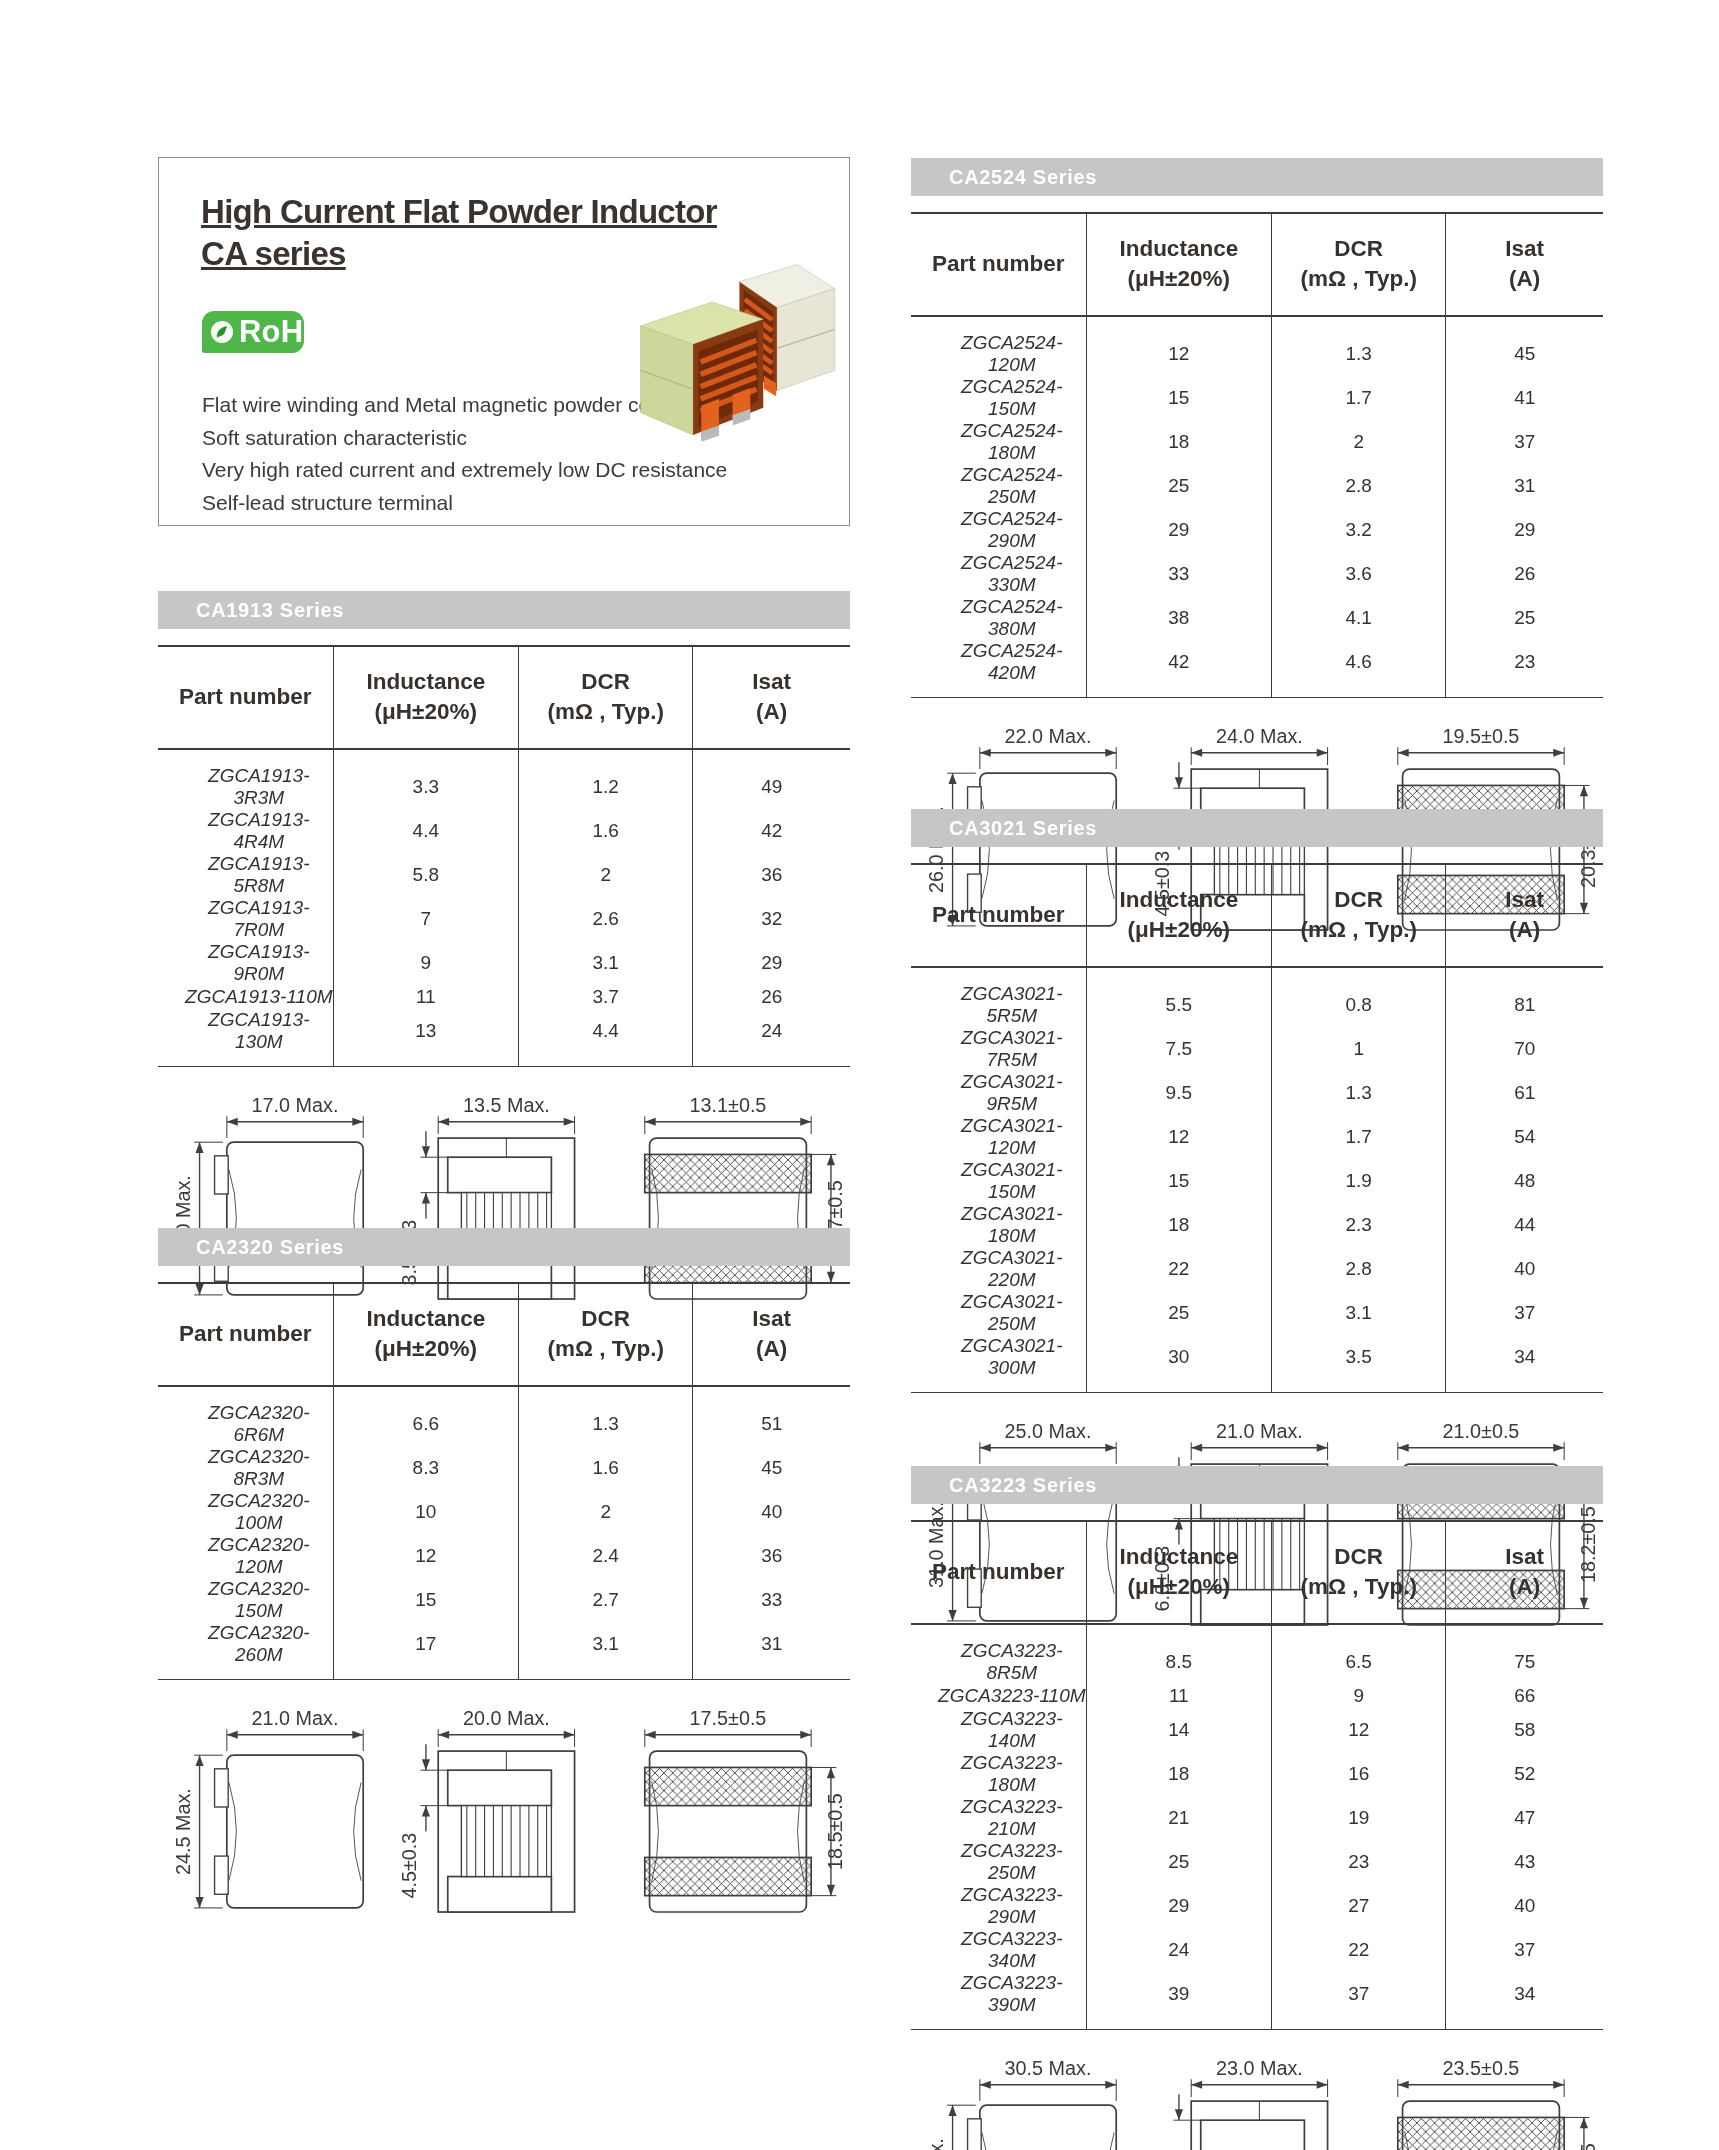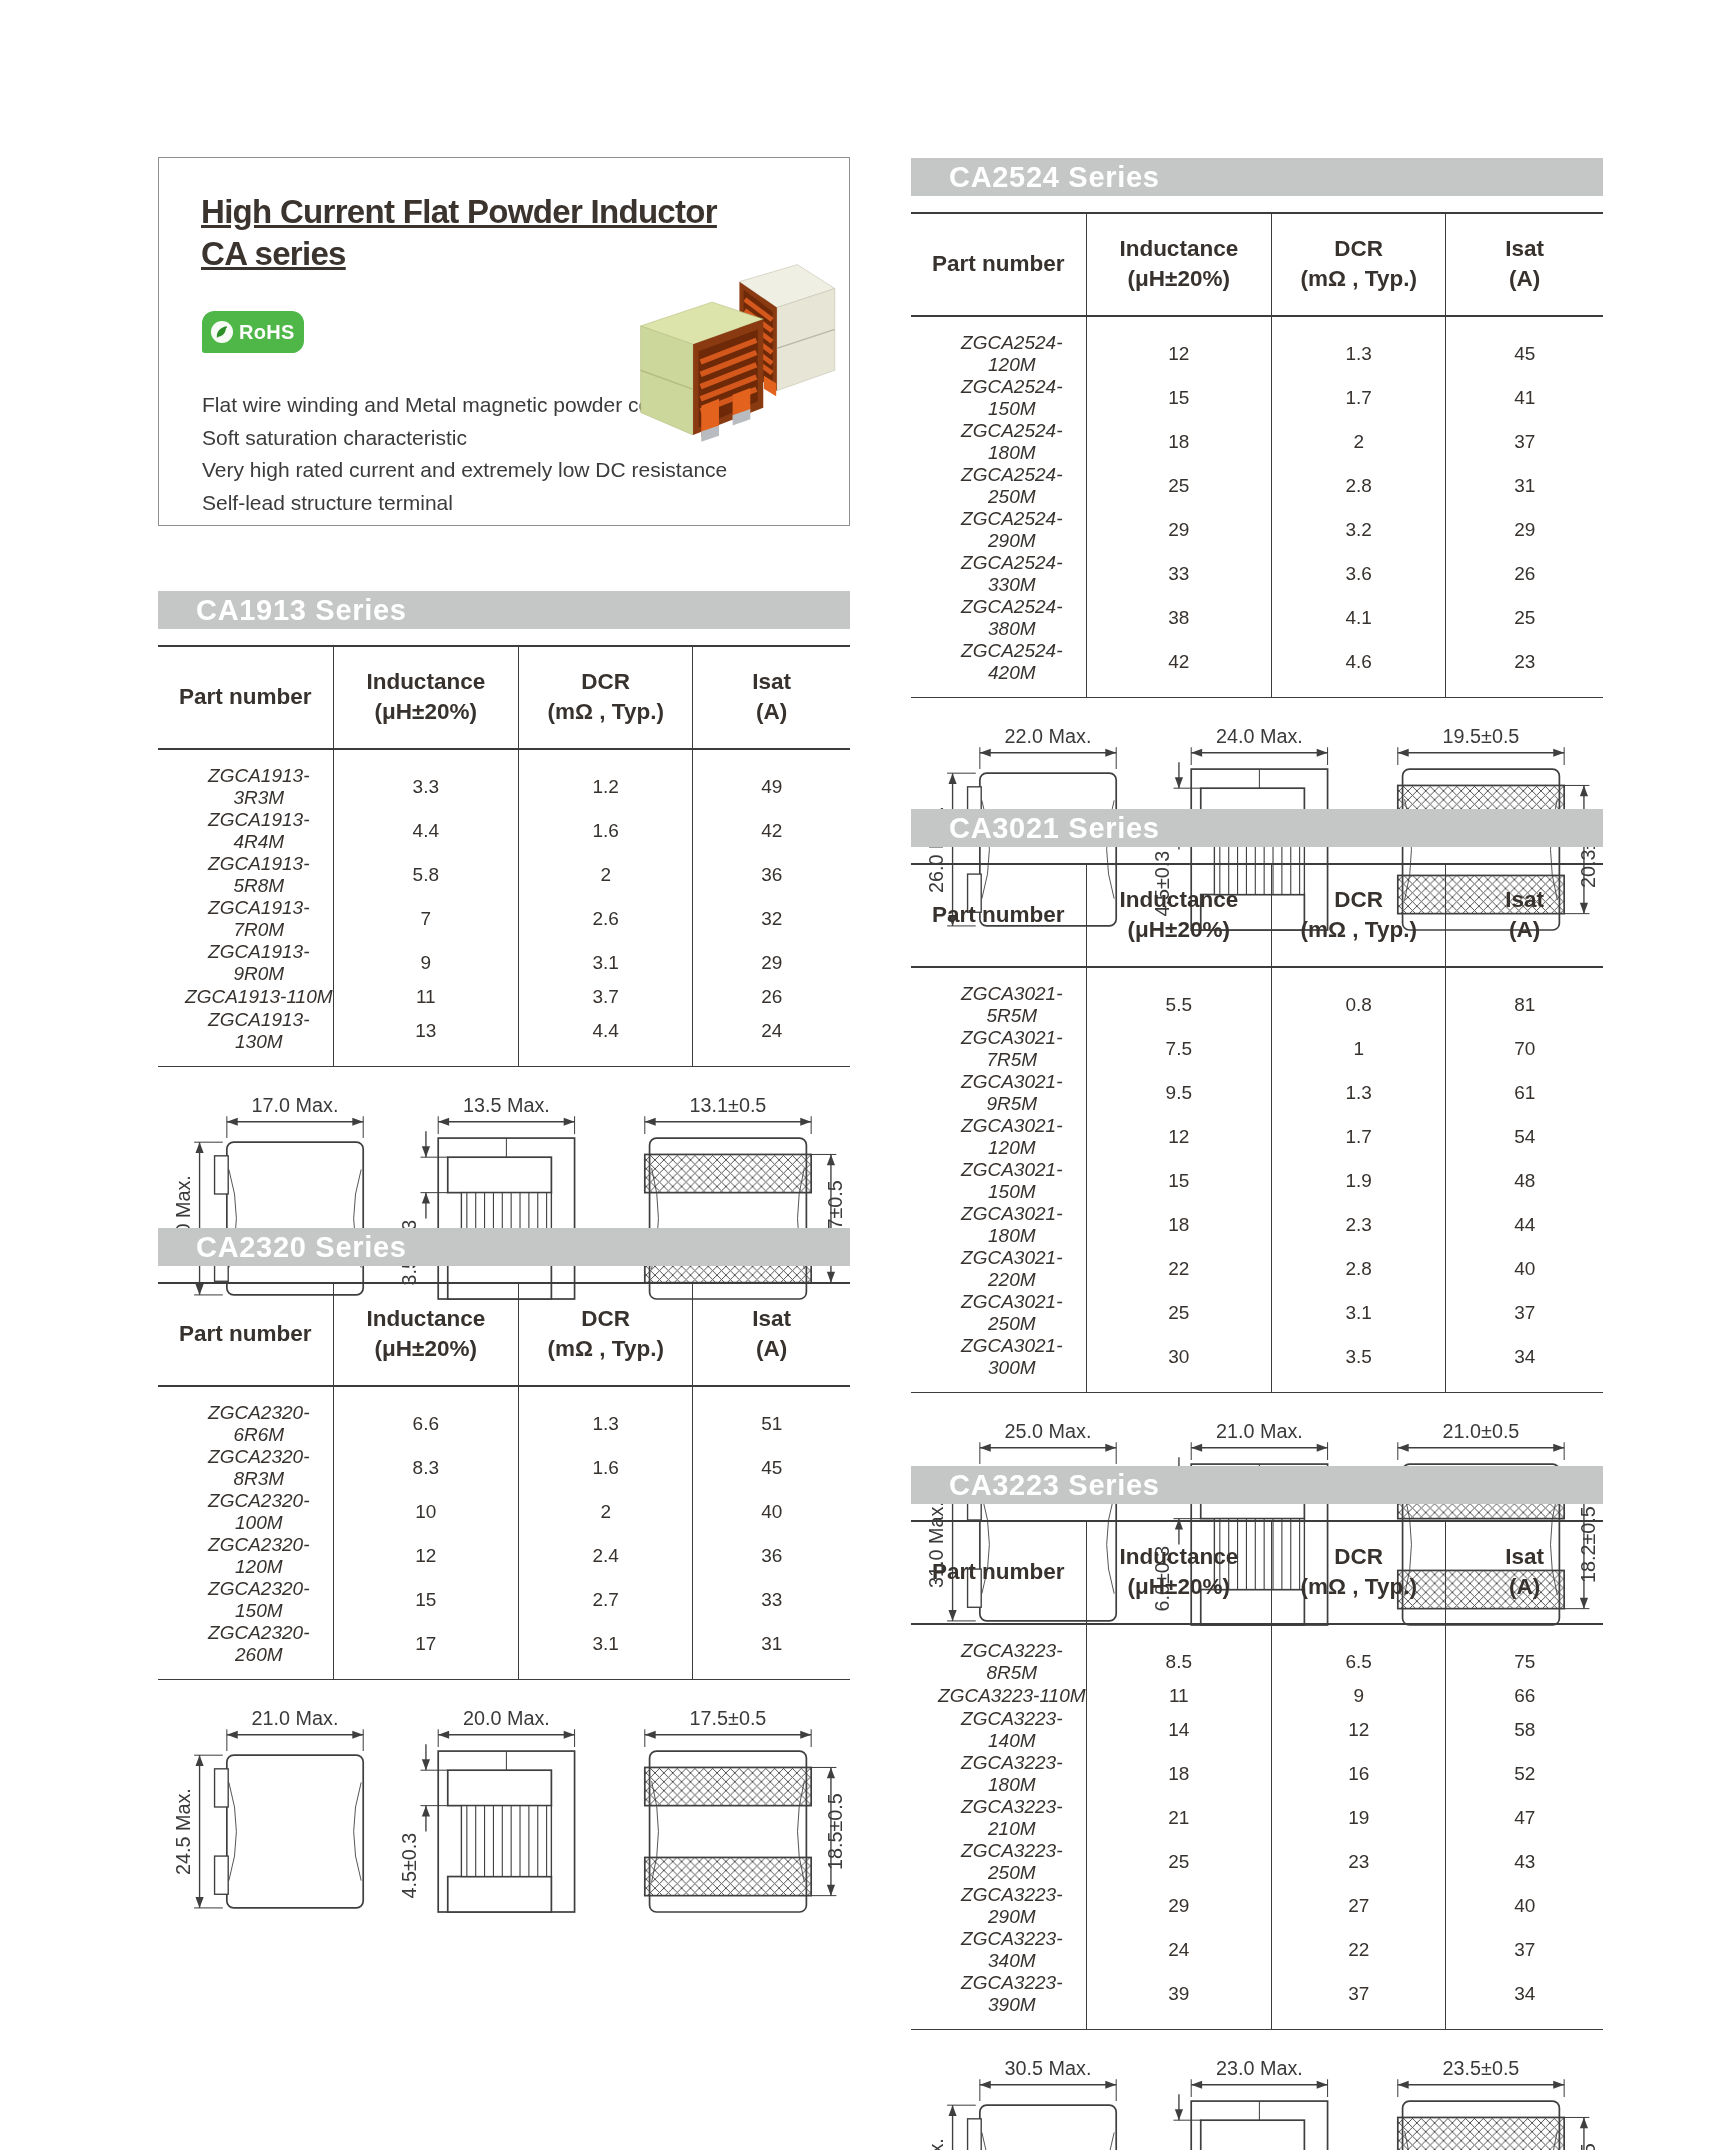--- a/index.html
+++ b/index.html
@@ -16,32 +16,32 @@
   .intro-title{
     position:absolute;left:42px;top:33px;width:601px;
     font-size:33px;font-weight:bold;line-height:1.28;color:#3a332e;letter-spacing:-0.7px;text-decoration:underline;
   }
   .rohs-badge{
     position:absolute;left:43px;top:153px;width:102px;height:42px;
     background:#4eb748;border-radius:12.3px 12.3px 12.3px 2.7px;
     display:flex;align-items:center;box-sizing:border-box;padding-left:6.8px;
   }
   .rohs-badge .leaf{width:26px;height:26px;flex:0 0 auto;}
-  .rohs-badge .rohs-label{color:#fff;font-size:20px;font-weight:bold;margin-left:4.1px;letter-spacing:0.3px;}
+  .rohs-badge .rohs-label{color:#fff;font-size:31px;font-weight:bold;margin-left:4.1px;letter-spacing:0.3px;}
   .features{position:absolute;left:43px;top:231px;font-size:21px;color:#3b3b3b;line-height:1.55;}
   .photo{position:absolute;left:471px;top:76px;width:212px;height:218px;}
   
   .series{position:absolute;width:692px;}
   #s0{left:158px;top:591px;}
   #s1{left:158px;top:1228px;}
   #s2{left:911px;top:158px;}
   #s3{left:911px;top:809px;}
   #s4{left:911px;top:1466px;}
   .bar{height:38px;background:#c5c6c6;}
-  .bar-label{display:block;color:#ffffff;font-size:29px;font-weight:bold;
+  .bar-label{display:block;color:#ffffff;font-size:20px;font-weight:bold;
     line-height:38px;padding-left:38px;letter-spacing:0.7px;}
   table.parts{width:692px;border-collapse:collapse;table-layout:fixed;margin-top:15.7px;}
   table.parts col.c1{width:25.3%;} table.parts col.c2{width:26.8%;}
   table.parts col.c3{width:25.2%;} table.parts col.c4{width:22.7%;}
   table.parts thead th{
     border-top:2px solid #3c3c3c;border-bottom:2px solid #3c3c3c;
     height:101px;font-size:22.5px;font-weight:bold;text-align:center;padding:0;
     color:#37322e;
   }
   table.parts thead th .h1,table.parts thead th .h2{display:block;line-height:1.35;}

